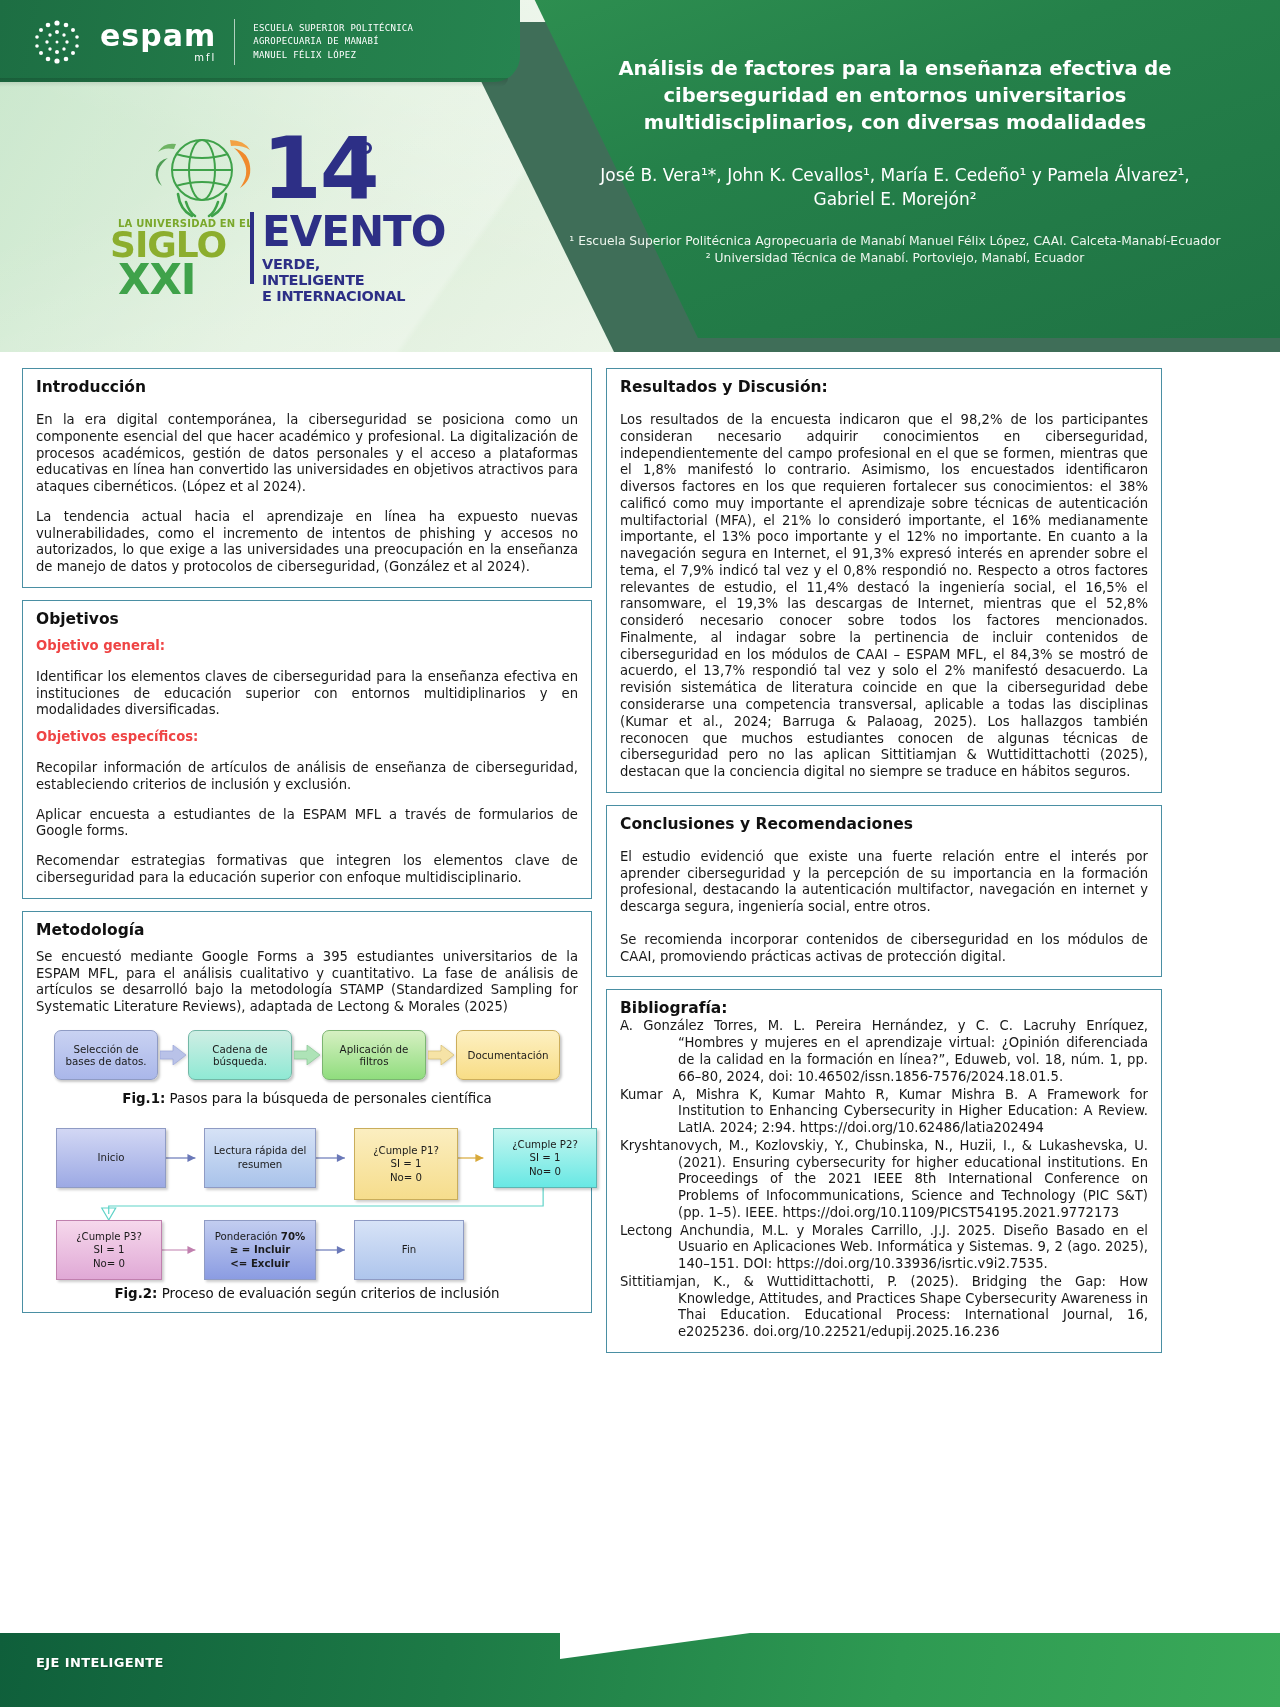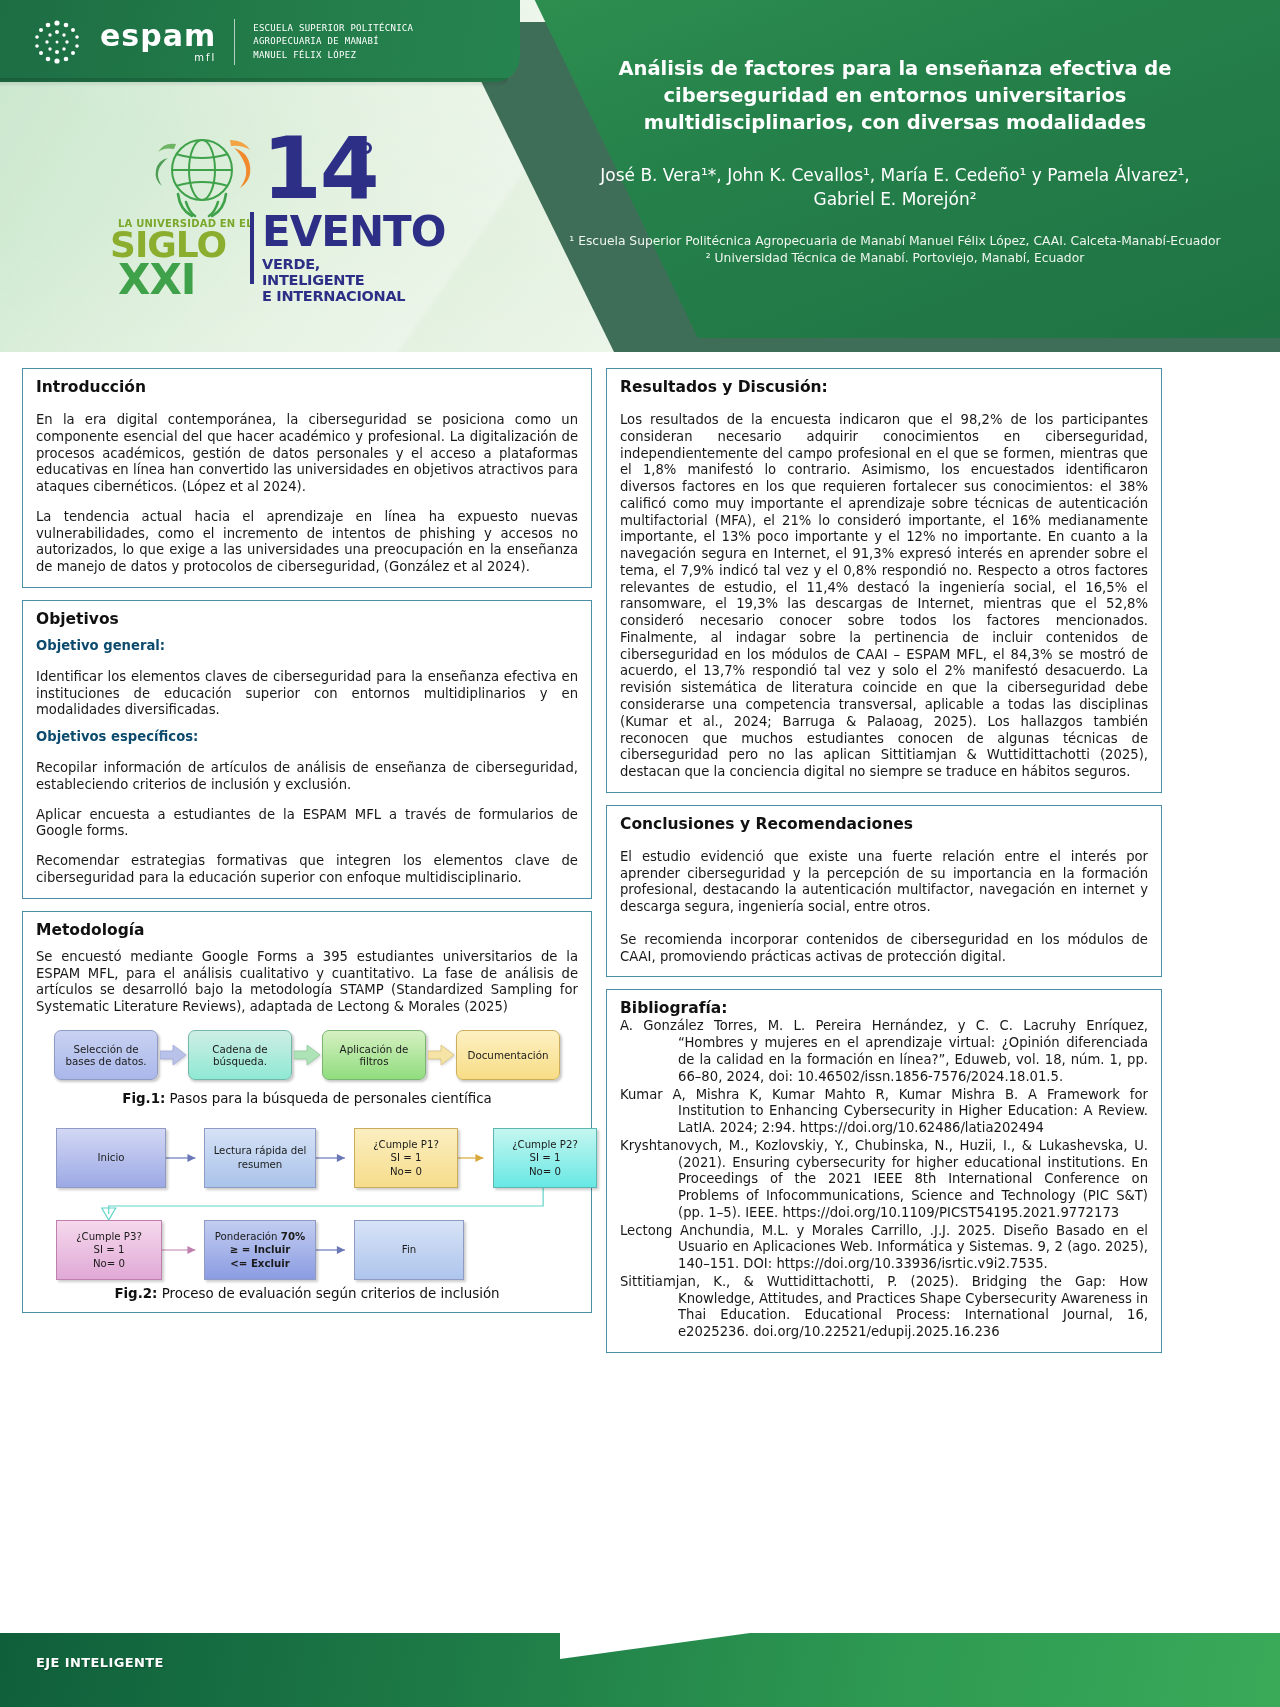--- a/index.html
+++ b/index.html
@@ -125,21 +125,21 @@
 
   .card {
     border:1.4px solid #4a8fa3;
     background:#ffffff;
     padding:9px 13px 11px 13px;
   }
   .card h2 {
     font-size:15.5px; font-weight:700; color:#111; margin-bottom:1px;
     font-family:"DejaVu Sans", sans-serif;
   }
-  .card h3 { font-size:13.2px; font-weight:700; color:#0c4a6e; margin-top:10px; }
+  .card h3 { font-size:13.2px; font-weight:700; color:#ef4444; margin-top:10px; }
   .card p {
     font-size:13.2px; line-height:1.27; color:#181818; text-align:justify;
     margin-top:1px;
   }
   .card p.gap { margin-top:13px; }
   .card p.tight { margin-top:16px; }
 
   
   .fig1 { display:flex; align-items:center; justify-content:center; gap:0px; margin-top:14px; }
   .f1box {
@@ -160,21 +160,21 @@
   
   .fig2 { position:relative; margin-top:16px; height:160px; }
   .f2box {
     position:absolute; border:1px solid #8f9bc4; text-align:center;
     font-size:10.2px; line-height:1.32; color:#1b1b1b;
     display:flex; flex-direction:column; align-items:center; justify-content:center;
     box-shadow: 1.5px 2px 2.5px rgba(0,0,0,0.20);
   }
   .f2-inicio   { left:20px;  top:6px;   width:110px; height:60px; background: linear-gradient(180deg,#d2d7f4 0%, #9ca9e4 100%); }
   .f2-lectura  { left:168px; top:6px;   width:112px; height:60px; background: linear-gradient(180deg,#d6e2f6 0%, #a9c3ea 100%); }
-  .f2-p1       { left:318px; top:6px;   width:104px; height:60px; background: linear-gradient(180deg,#fbeec0 0%, #f6dd8c 100%); border-color:#c9ad5b; }
+  .f2-p1       { left:318px; top:6px;   width:104px; height:72px; background: linear-gradient(180deg,#fbeec0 0%, #f6dd8c 100%); border-color:#c9ad5b; }
   .f2-p2       { left:457px; top:6px;   width:104px; height:60px; background: linear-gradient(180deg,#c5f6f0 0%, #68e8e4 100%); border-color:#5cb6b3; }
   .f2-p3       { left:20px;  top:98px;  width:106px; height:60px; background: linear-gradient(180deg,#f6d8ec 0%, #e0a9d6 100%); border-color:#c080ae; }
   .f2-pond     { left:168px; top:98px;  width:112px; height:60px; background: linear-gradient(180deg,#c2cdf0 0%, #8b9ce2 100%); }
   .f2-fin      { left:318px; top:98px;  width:110px; height:60px; background: linear-gradient(180deg,#d7e3f7 0%, #aec5ec 100%); }
   .f2-line { font-size:10.2px; }
   .f2-line b { font-weight:700; }
   .fig2 svg.connector { position:absolute; left:0; top:0; width:100%; height:160px; pointer-events:none; }
 
   
   .bib { font-size:10.1px; line-height:1.29; color:#141414; text-align:justify;

